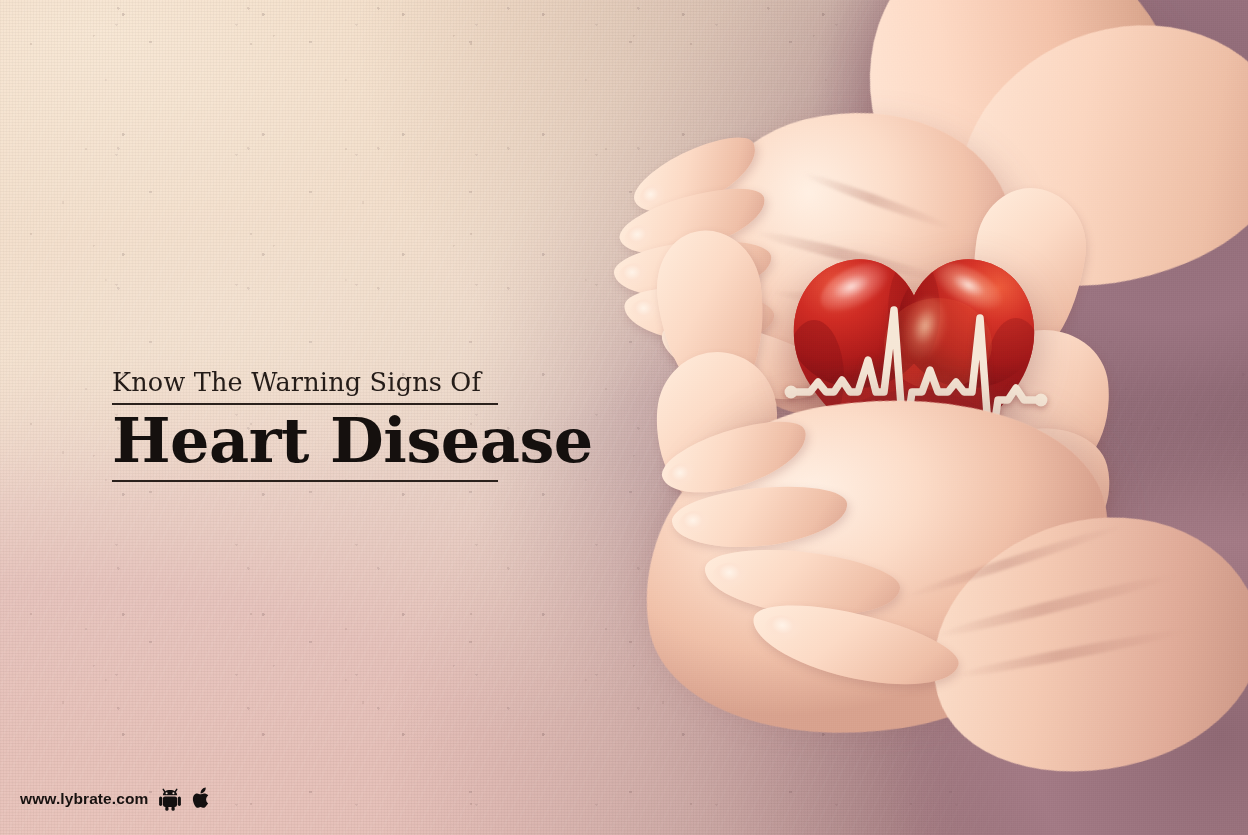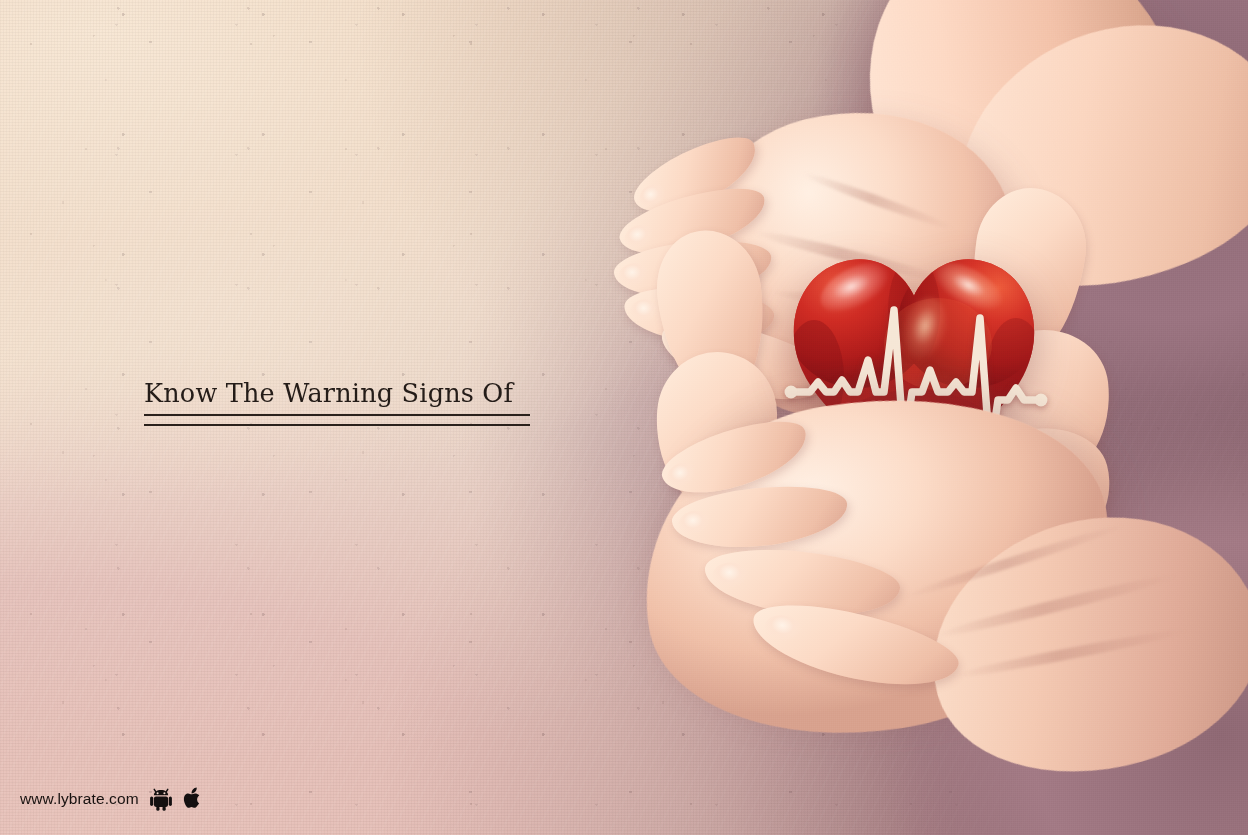--- a/index.html
+++ b/index.html
@@ -236,23 +236,22 @@
     left: 176px; top: 296px;
     width: 282px; height: 220px;
     pointer-events: none;
     filter: drop-shadow(0 2px 3px rgba(120,40,40,.40));
   }
 
   
   .headline {
     position: absolute;
     left: 112px;
-    top: 380px;
+    top: 369px;
     width: 390px;
-    margin-left: 32px;
   }
   .kicker {
     font-family: "DejaVu Serif", "Liberation Serif", serif;
     font-size: 25.5px;
     font-weight: 400;
     letter-spacing: .2px;
     color: #241c18;
     line-height: 1.06;
     white-space: nowrap;
   }
@@ -284,21 +283,21 @@
     position: absolute;
     left: 20px;
     bottom: 24px;
     display: flex;
     align-items: center;
     gap: 11px;
   }
   .site-url {
     font-family: "Liberation Sans", "DejaVu Sans", sans-serif;
     font-size: 15.5px;
-    font-weight: 400;
+    font-weight: 700;
     color: #181210;
     letter-spacing: .1px;
   }
   .store-icon { display: block; }
 
   
   .brand {
     position: absolute;
     right: 22px;
     bottom: 22px;
@@ -501,20 +500,21 @@
     <div class="crease" style="left:330px;top:600px;width:250px;height:12px;transform:rotate(-14deg);"></div>
     <div class="crease" style="left:350px;top:648px;width:240px;height:11px;transform:rotate(-11deg);"></div>
     <div class="crease" style="left:300px;top:556px;width:230px;height:10px;transform:rotate(-18deg);"></div>
   </div>
 
   <div class="grain-top"></div>
 
   <div class="headline">
     <div class="kicker">Know The Warning Signs Of</div>
     <div class="rule"></div>
+    <div class="title-main">Heart Disease</div>
     <div class="rule-bottom"></div>
   </div>
 
   <div class="footer-left">
     <span class="site-url">www.lybrate.com</span>
 
     <svg class="store-icon" width="22" height="23" viewBox="0 0 22 23">
       <g fill="#141010">
 
         <rect x="4.3" y="0.4" width="1.5" height="4.4" rx=".7" transform="rotate(-32 5 2.6)"></rect>

